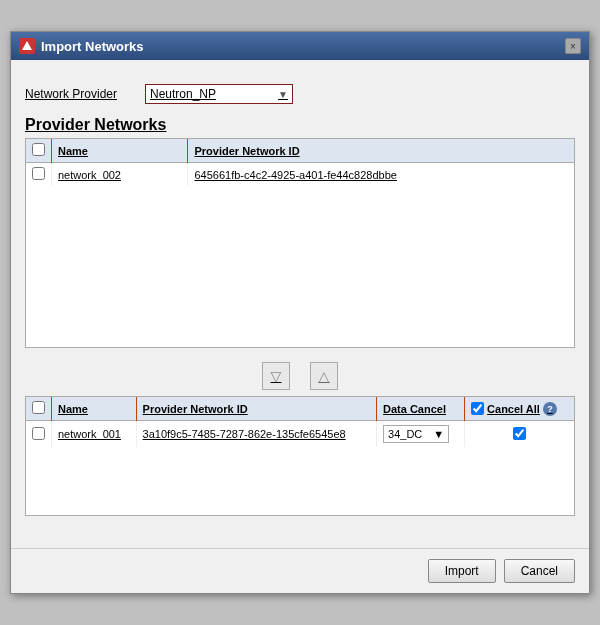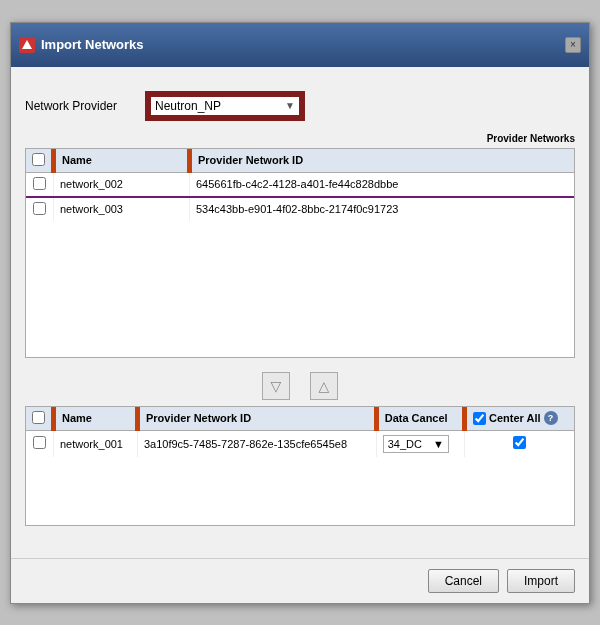--- a/index.html
+++ b/index.html
@@ -15,21 +15,21 @@
     }
     .dialog {
       width: 580px;
       background: #f0f0f0;
       border: 1px solid #888;
       box-shadow: 2px 2px 8px rgba(0,0,0,0.4);
     }
     .title-bar {
       background: linear-gradient(to bottom, #4a6fa5, #2c4a7a);
       color: white;
-      padding: 14px 8px;
+      padding: 6px 8px;
       display: flex;
       align-items: center;
       justify-content: space-between;
     }
     .title-bar-left {
       display: flex;
       align-items: center;
       gap: 6px;
     }
     .title-icon {
@@ -53,70 +53,70 @@
       border-radius: 2px;
       cursor: pointer;
       display: flex;
       align-items: center;
       justify-content: center;
       font-size: 10px;
       color: #333;
     }
     .dialog-body {
       padding: 24px 14px;
+      text-decoration: underline;
     }
     .field-row {
       display: flex;
       align-items: center;
       margin-bottom: 12px;
       gap: 10px;
     }
     .field-label {
       font-size: 12px;
       min-width: 110px;
     }
     .dropdown {
       display: flex;
       align-items: center;
-      border: 6px solid #7f1d1d;
+      border: 1px solid #7f1d1d;
       background: white;
       padding: 2px 4px;
-      width: 160px;
+      width: 148px;
       justify-content: space-between;
       cursor: pointer;
     }
     .dropdown-arrow {
       font-size: 10px;
       color: #555;
     }
     .section-title {
-      font-size: 10px;
+      font-size: 16px;
       font-weight: bold;
       margin-bottom: 4px;
-      text-align: right;
     }
     .table-container {
       border: 1px solid #aaa;
       background: white;
       margin-bottom: 8px;
     }
     table {
       width: 100%;
       border-collapse: collapse;
     }
     thead tr {
       background: #dde5f0;
       border-bottom: 1px solid #aaa;
     }
     thead th {
       padding: 4px 6px;
       text-align: left;
       font-size: 11px;
       font-weight: bold;
-      border-right: 5px solid #c2410c;
+      border-right: 1px solid #c2410c;
     }
     thead th:last-child { border-right: none; }
     tbody tr {
       border-bottom: 2px solid #701a75;
     }
     tbody tr:last-child { border-bottom: none; }
     tbody td {
       padding: 4px 6px;
       font-size: 11px;
       border-right: 1px solid #eee;
@@ -239,28 +239,21 @@
             <th>Name</th>
             <th>Provider Network ID</th>
           </tr>
         </thead>
         <tbody id="provider-networks-body">
         <tr>
       <td class="checkbox-cell">
         <input type="checkbox" style="">
       </td>
       <td>network_002</td>
-      <td>645661fb-c4c2-4128-a401-fe44c828dbbe</td>
-    </tr>
-            <tr>
-      <td class="checkbox-cell">
-        <input type="checkbox" style="">
-      </td>
-      <td>network_003</td>
-      <td>534c43bb-e901-4f02-8bbc-2174f0c91723</td>
+      <td>645661fb-c4c2-4925-a401-fe44c828dbbe</td>
     </tr>
           </tbody>
       </table>
     </div>
 
     <div class="arrows-row">
       <div class="arrow-btn">
         <span>▽</span>
       </div>
       <div class="arrow-btn">
@@ -274,21 +267,21 @@
           <tr>
             <th class="th-checkbox">
               <input type="checkbox" style="">
             </th>
             <th>Name</th>
             <th>Provider Network ID</th>
             <th>Data Cancel</th>
             <th>
               <div class="allow-all-header">
                 <input type="checkbox" checked="" style="">
-                <span>Center All</span>
+                <span>Cancel All</span>
                 <span class="info-icon">?</span>
               </div>
             </th>
           </tr>
         </thead>
         <tbody id="import-networks-body">
         <tr>
       <td class="checkbox-cell">
         <input type="checkbox" style="">
       </td>
@@ -303,16 +296,16 @@
       <td style="text-align:center;">
         <input type="checkbox" checked="" style="">
       </td>
     </tr>
           </tbody>
       </table>
     </div>
   </div>
 
   <div class="footer-row">
+    <button class="btn">Import</button>
     <button class="btn">Cancel</button>
-    <button class="btn">Import</button>
   </div>
 </div>
 
 </body></html>

